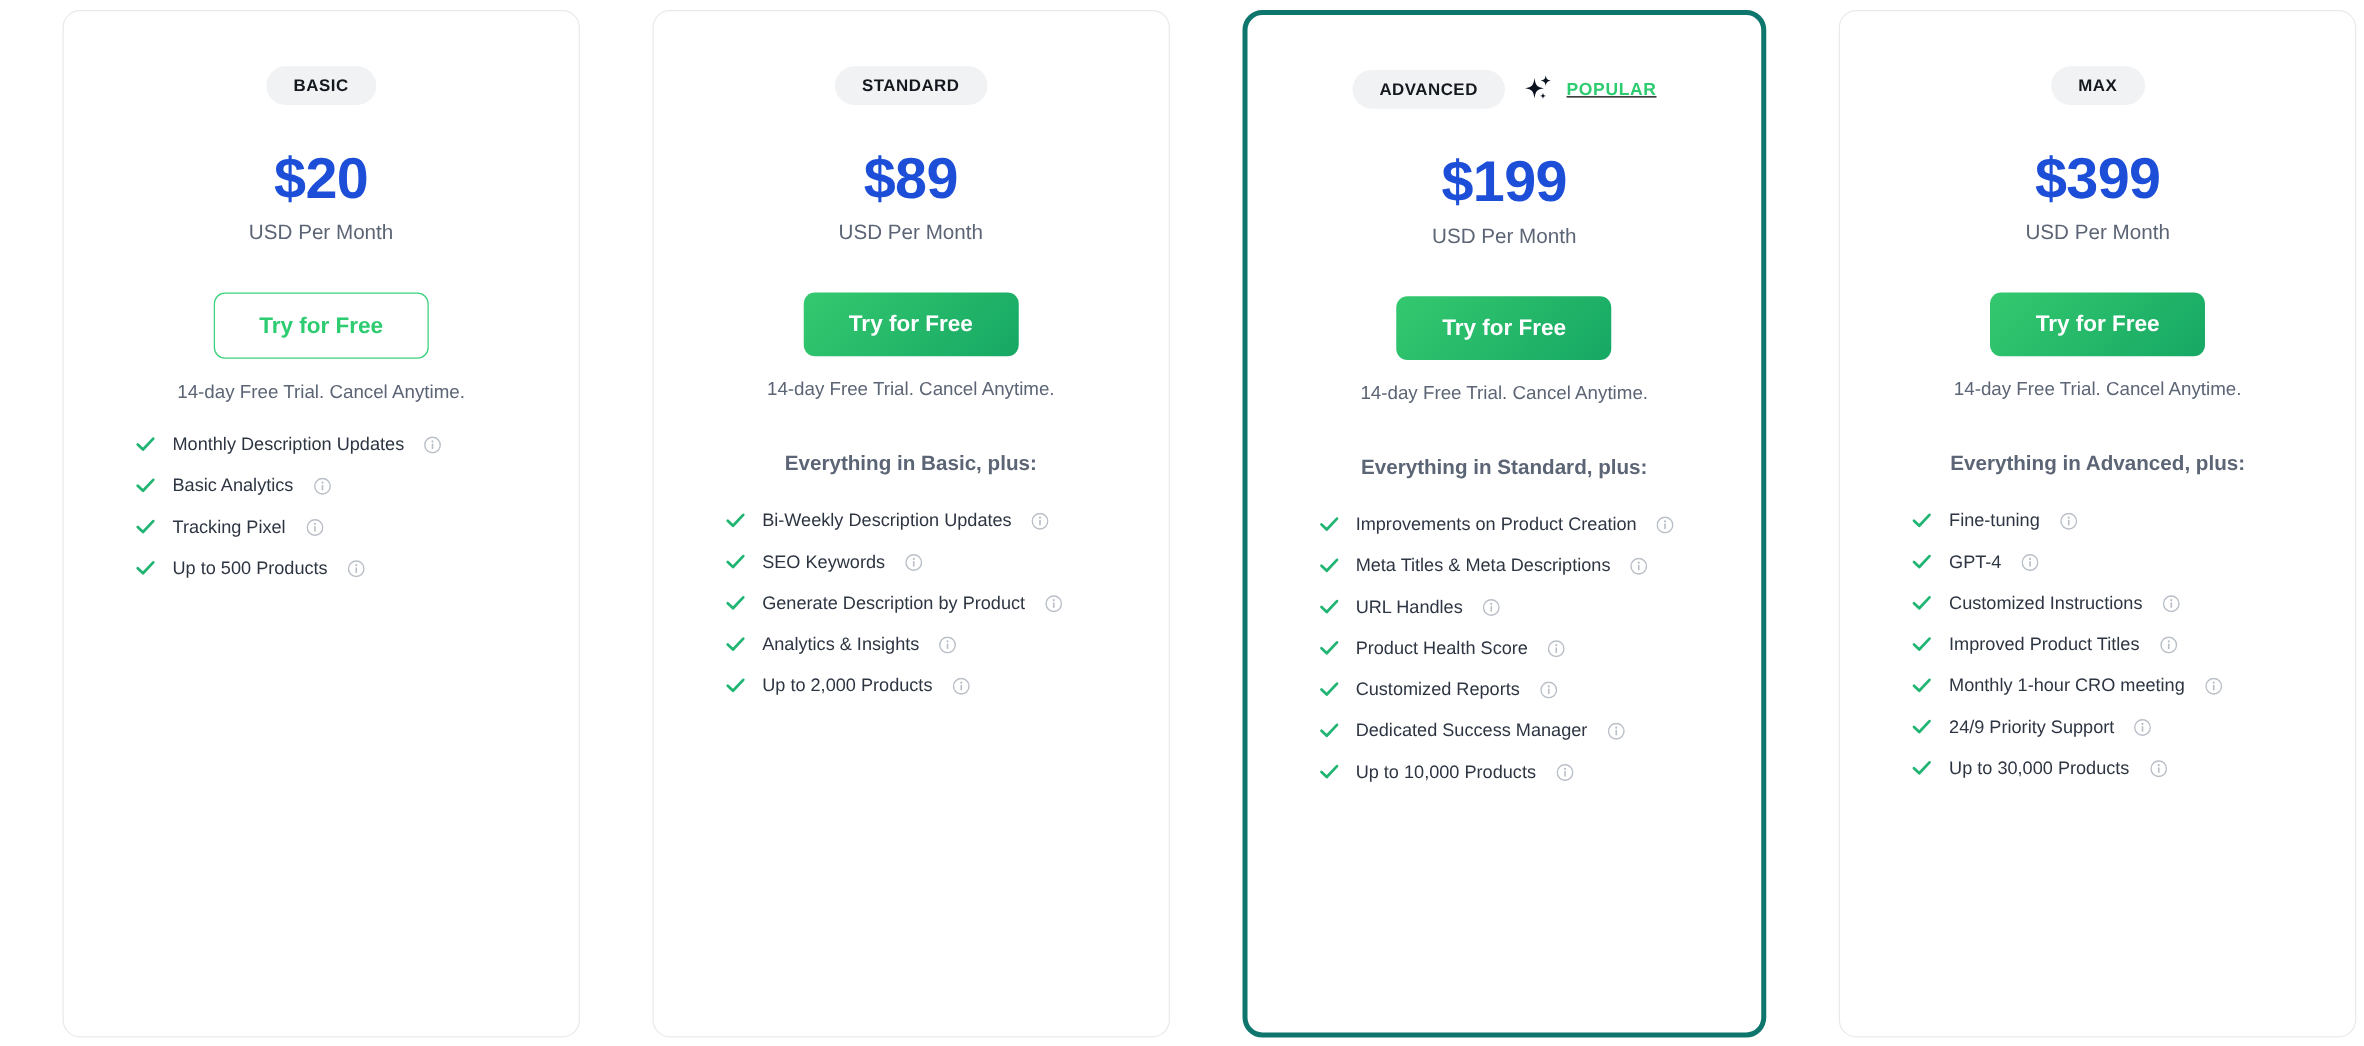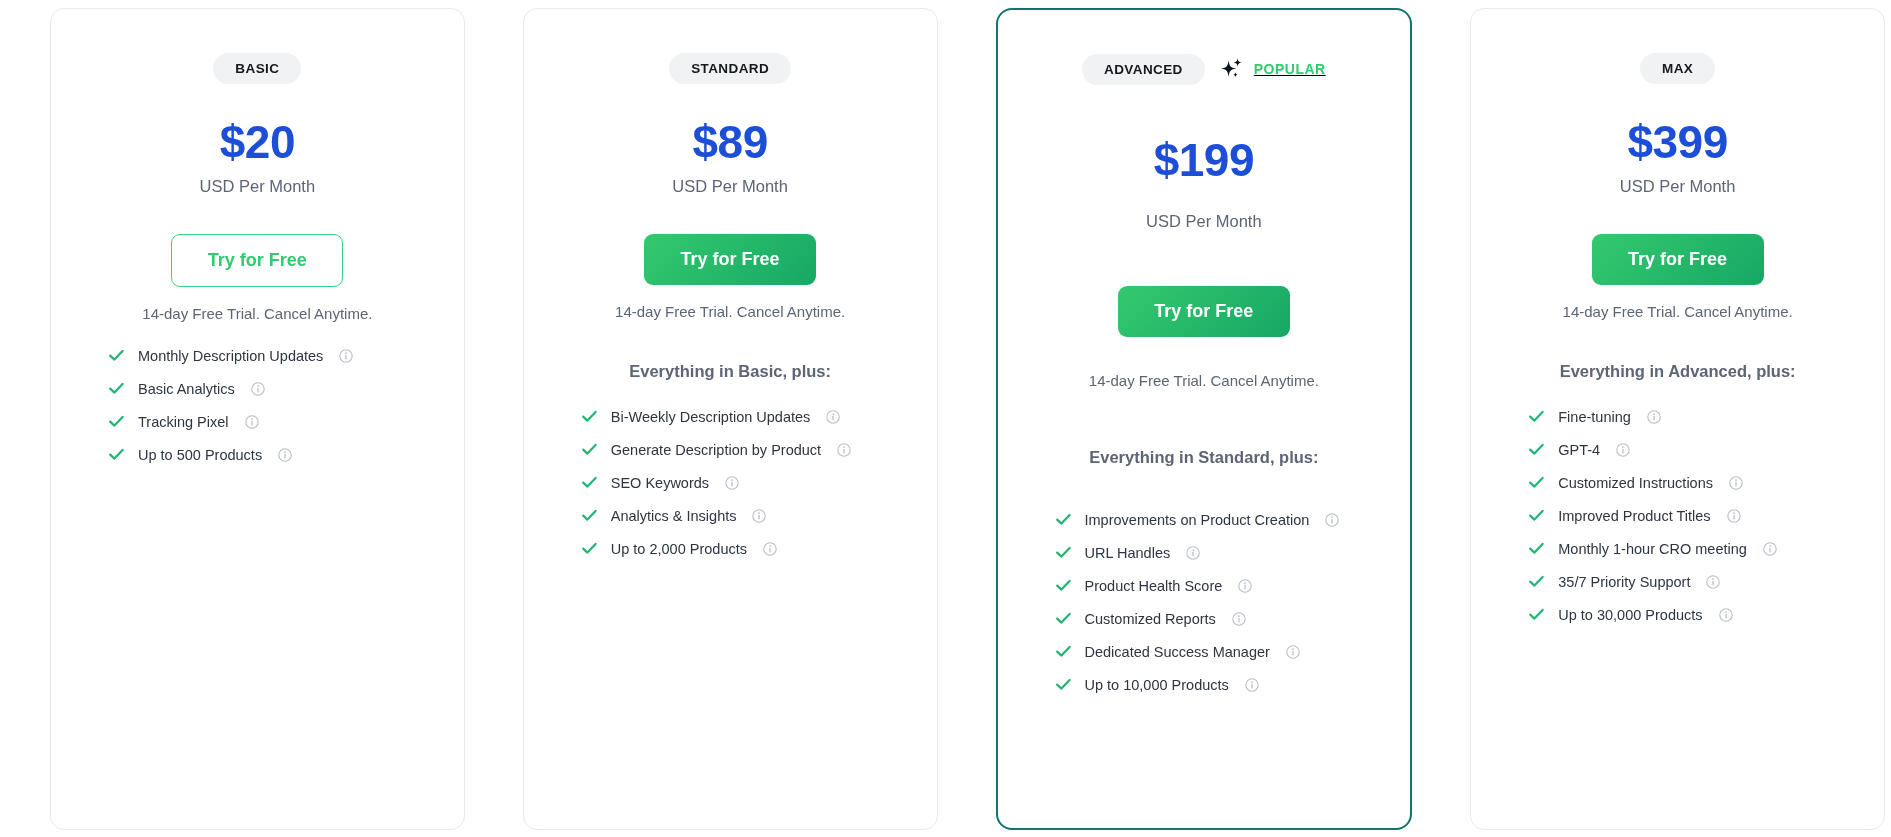--- a/index.html
+++ b/index.html
@@ -29,23 +29,22 @@
     min-width: 0;
     height: 822px;
     padding: 42px 26px 24px 26px;
     display: flex;
     flex-direction: column;
     align-items: center;
     margin-left: 44px;
   }
 
   .plan-card.featured {
-    border: 2px solid #0f766e;
+    border: 4px solid #0f766e;
     border-radius: 16px;
-    gap: 17px;
   }
 
   
   .badge-row {
     display: flex;
     align-items: center;
     justify-content: center;
     gap: 14px;
     min-height: 34px;
     width: 100%;
@@ -238,32 +237,32 @@
           <svg class="info-icon" width="14" height="14" viewBox="0 0 14 14" aria-hidden="true">
             <circle cx="7" cy="7" r="6.2" fill="none" stroke="#b9bec7" stroke-width="1.1"></circle>
             <circle cx="7" cy="4.1" r="0.85" fill="#b9bec7"></circle>
             <rect x="6.35" y="5.8" width="1.3" height="4.6" rx="0.6" fill="#b9bec7"></rect>
           </svg>
         </li>
         <li class="feature-item">
           <svg class="check-icon" width="19" height="19" viewBox="0 0 19 19" aria-hidden="true">
             <path d="M3.2 9.6 L7.4 13.6 L15.6 4.9" fill="none" stroke="#21b573" stroke-width="2.2" stroke-linecap="round" stroke-linejoin="round"></path>
           </svg>
+          <span class="feature-label">SEO Keywords</span>
+          <svg class="info-icon" width="14" height="14" viewBox="0 0 14 14" aria-hidden="true">
+            <circle cx="7" cy="7" r="6.2" fill="none" stroke="#b9bec7" stroke-width="1.1"></circle>
+            <circle cx="7" cy="4.1" r="0.85" fill="#b9bec7"></circle>
+            <rect x="6.35" y="5.8" width="1.3" height="4.6" rx="0.6" fill="#b9bec7"></rect>
+          </svg>
+        </li>
+        <li class="feature-item">
+          <svg class="check-icon" width="19" height="19" viewBox="0 0 19 19" aria-hidden="true">
+            <path d="M3.2 9.6 L7.4 13.6 L15.6 4.9" fill="none" stroke="#21b573" stroke-width="2.2" stroke-linecap="round" stroke-linejoin="round"></path>
+          </svg>
           <span class="feature-label">Generate Description by Product</span>
-          <svg class="info-icon" width="14" height="14" viewBox="0 0 14 14" aria-hidden="true">
-            <circle cx="7" cy="7" r="6.2" fill="none" stroke="#b9bec7" stroke-width="1.1"></circle>
-            <circle cx="7" cy="4.1" r="0.85" fill="#b9bec7"></circle>
-            <rect x="6.35" y="5.8" width="1.3" height="4.6" rx="0.6" fill="#b9bec7"></rect>
-          </svg>
-        </li>
-        <li class="feature-item">
-          <svg class="check-icon" width="19" height="19" viewBox="0 0 19 19" aria-hidden="true">
-            <path d="M3.2 9.6 L7.4 13.6 L15.6 4.9" fill="none" stroke="#21b573" stroke-width="2.2" stroke-linecap="round" stroke-linejoin="round"></path>
-          </svg>
-          <span class="feature-label">SEO Keywords</span>
           <svg class="info-icon" width="14" height="14" viewBox="0 0 14 14" aria-hidden="true">
             <circle cx="7" cy="7" r="6.2" fill="none" stroke="#b9bec7" stroke-width="1.1"></circle>
             <circle cx="7" cy="4.1" r="0.85" fill="#b9bec7"></circle>
             <rect x="6.35" y="5.8" width="1.3" height="4.6" rx="0.6" fill="#b9bec7"></rect>
           </svg>
         </li>
         <li class="feature-item">
           <svg class="check-icon" width="19" height="19" viewBox="0 0 19 19" aria-hidden="true">
             <path d="M3.2 9.6 L7.4 13.6 L15.6 4.9" fill="none" stroke="#21b573" stroke-width="2.2" stroke-linecap="round" stroke-linejoin="round"></path>
           </svg>
@@ -303,20 +302,31 @@
       <div class="price-period">USD Per Month</div>
       <button class="cta solid">Try for Free</button>
       <div class="trial-note">14-day Free Trial. Cancel Anytime.</div>
       <div class="everything-line">Everything in Standard, plus:</div>
       <ul class="feature-list">
         <li class="feature-item">
           <svg class="check-icon" width="19" height="19" viewBox="0 0 19 19" aria-hidden="true">
             <path d="M3.2 9.6 L7.4 13.6 L15.6 4.9" fill="none" stroke="#21b573" stroke-width="2.2" stroke-linecap="round" stroke-linejoin="round"></path>
           </svg>
           <span class="feature-label">Improvements on Product Creation</span>
+          <svg class="info-icon" width="14" height="14" viewBox="0 0 14 14" aria-hidden="true">
+            <circle cx="7" cy="7" r="6.2" fill="none" stroke="#b9bec7" stroke-width="1.1"></circle>
+            <circle cx="7" cy="4.1" r="0.85" fill="#b9bec7"></circle>
+            <rect x="6.35" y="5.8" width="1.3" height="4.6" rx="0.6" fill="#b9bec7"></rect>
+          </svg>
+        </li>
+        <li class="feature-item">
+          <svg class="check-icon" width="19" height="19" viewBox="0 0 19 19" aria-hidden="true">
+            <path d="M3.2 9.6 L7.4 13.6 L15.6 4.9" fill="none" stroke="#21b573" stroke-width="2.2" stroke-linecap="round" stroke-linejoin="round"></path>
+          </svg>
+          <span class="feature-label">Meta Titles &amp; Meta Descriptions</span>
           <svg class="info-icon" width="14" height="14" viewBox="0 0 14 14" aria-hidden="true">
             <circle cx="7" cy="7" r="6.2" fill="none" stroke="#b9bec7" stroke-width="1.1"></circle>
             <circle cx="7" cy="4.1" r="0.85" fill="#b9bec7"></circle>
             <rect x="6.35" y="5.8" width="1.3" height="4.6" rx="0.6" fill="#b9bec7"></rect>
           </svg>
         </li>
         <li class="feature-item">
           <svg class="check-icon" width="19" height="19" viewBox="0 0 19 19" aria-hidden="true">
             <path d="M3.2 9.6 L7.4 13.6 L15.6 4.9" fill="none" stroke="#21b573" stroke-width="2.2" stroke-linecap="round" stroke-linejoin="round"></path>
           </svg>
@@ -435,21 +445,21 @@
           <svg class="info-icon" width="14" height="14" viewBox="0 0 14 14" aria-hidden="true">
             <circle cx="7" cy="7" r="6.2" fill="none" stroke="#b9bec7" stroke-width="1.1"></circle>
             <circle cx="7" cy="4.1" r="0.85" fill="#b9bec7"></circle>
             <rect x="6.35" y="5.8" width="1.3" height="4.6" rx="0.6" fill="#b9bec7"></rect>
           </svg>
         </li>
         <li class="feature-item">
           <svg class="check-icon" width="19" height="19" viewBox="0 0 19 19" aria-hidden="true">
             <path d="M3.2 9.6 L7.4 13.6 L15.6 4.9" fill="none" stroke="#21b573" stroke-width="2.2" stroke-linecap="round" stroke-linejoin="round"></path>
           </svg>
-          <span class="feature-label">35/7 Priority Support</span>
+          <span class="feature-label">24/9 Priority Support</span>
           <svg class="info-icon" width="14" height="14" viewBox="0 0 14 14" aria-hidden="true">
             <circle cx="7" cy="7" r="6.2" fill="none" stroke="#b9bec7" stroke-width="1.1"></circle>
             <circle cx="7" cy="4.1" r="0.85" fill="#b9bec7"></circle>
             <rect x="6.35" y="5.8" width="1.3" height="4.6" rx="0.6" fill="#b9bec7"></rect>
           </svg>
         </li>
         <li class="feature-item">
           <svg class="check-icon" width="19" height="19" viewBox="0 0 19 19" aria-hidden="true">
             <path d="M3.2 9.6 L7.4 13.6 L15.6 4.9" fill="none" stroke="#21b573" stroke-width="2.2" stroke-linecap="round" stroke-linejoin="round"></path>
           </svg>

